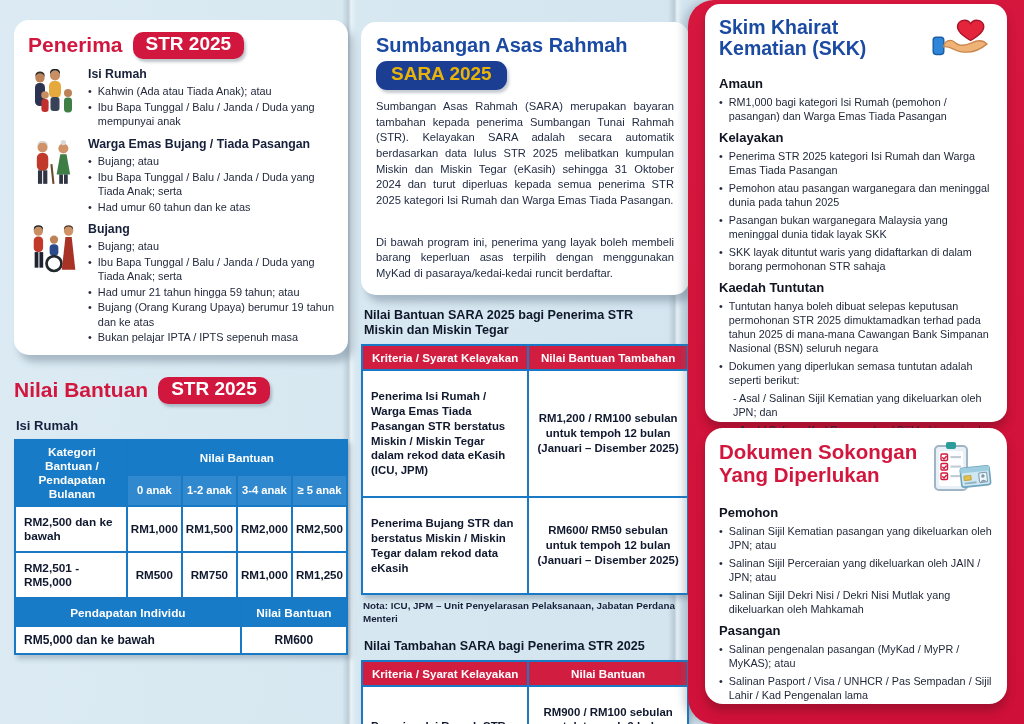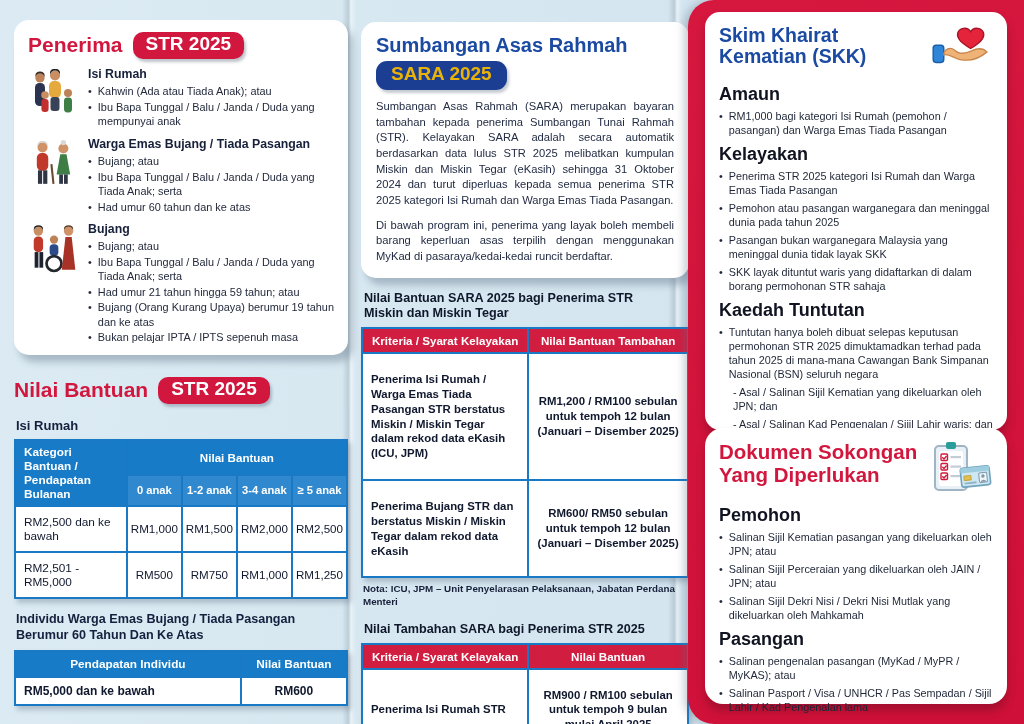--- a/index.html
+++ b/index.html
@@ -40,51 +40,51 @@
 
   .sec-label { font-weight:bold; font-size:13px; color:#14203d; }
   .sub-heading { font-weight:bold; font-size:12.6px; color:#14203d; line-height:1.25; }
 
   table { border-collapse:collapse; width:100%; background:#fff;
     box-shadow:3px 4px 5px rgba(105,125,142,.4); }
   .blue-table th, .blue-table td, .mini-table th, .mini-table td,
   .red-table th, .red-table td { border:2px solid #1a79c5; }
   .blue-table th { background:#177bc7; color:#fff; font-size:11.6px; font-weight:bold; padding:4px 6px; }
   .blue-table tr.sub th { background:#3089cf; font-size:11.2px; padding:3px 4px; }
-  .blue-table td { font-size:11.6px; font-weight:normal; color:#10182e; text-align:center; padding:8px 3px; }
+  .blue-table td { font-size:11.6px; font-weight:bold; color:#10182e; text-align:center; padding:8px 3px; }
   .blue-table td.cat { text-align:left; padding-left:8px; font-size:11.8px; }
   .mini-table th { background:#177bc7; color:#fff; font-size:11.8px; font-weight:bold; padding:5px 6px; }
   .mini-table td { font-size:12px; font-weight:bold; color:#10182e; padding:6px 8px; }
   .mini-table td.val { text-align:center; }
 
   
   .col-mid { position:absolute; left:361px; top:0; width:328px; }
   .sara-card { margin-top:22px; padding:13px 15px 13px 15px; }
   .sara-title { color:#1b4aa2; font-weight:bold; font-size:20px; line-height:1.05; }
   .sara-badge-row { margin:5px 0 9px; }
   .para { font-size:11.2px; line-height:1.4; text-align:justify; color:#222c44; }
-  .para + .para { margin-top:9px; }
+  .para + .para { margin-top:26px; }
   .mid-head { font-weight:bold; font-size:12.6px; line-height:1.25; color:#0f172a; margin:13px 3px 5px; }
   .red-table th { background:#d01d40; color:#fff; font-size:11.6px; font-weight:bold; padding:5px 4px; }
   .red-table td { font-size:11.4px; font-weight:bold; color:#10182e; padding:18px 8px; line-height:1.3; }
   .red-table td.val { text-align:center; }
   .note { font-size:9.8px; font-weight:bold; color:#17203a; line-height:1.3; margin:5px 2px 0; }
 
   
   .panel-right { position:absolute; left:688px; top:0; width:336px; height:724px;
     background:linear-gradient(160deg,#d6173e 0%,#cf1038 100%);
     border-radius:26px 0 0 26px; box-shadow:-4px 0 9px rgba(90,110,125,.35); }
   .rcard { position:absolute; left:17px; width:302px; background:#fff; border-radius:15px;
     box-shadow:0 7px 9px rgba(110,15,35,.45); padding:13px 14px; }
-  .skk-card { top:12px; height:418px; }
+  .skk-card { top:4px; height:418px; }
   .dok-card { top:428px; height:276px;border-radius:18px; }
   .rhead-row { display:flex; justify-content:space-between; align-items:flex-start; }
   .rhead-blue { color:#1b4aa2; font-weight:bold; font-size:19.5px; line-height:1.08; }
   .rhead-red { color:#d2173f; font-weight:bold; font-size:20.5px; line-height:1.1; }
-  .rlabel { font-weight:bold; font-size:18px; color:#101421; margin-top:7px; }
+  .rlabel { font-weight:bold; font-size:13px; color:#101421; margin-top:7px; }
   .ritem { font-size:10.8px; line-height:1.32; color:#1d2536; margin-top:3.5px; }
 
   .icon-box { flex:0 0 auto; }
 </style>
 </head>
 <body>
 
 <div class="fold fold1"></div>
 <div class="fold fold2"></div>
 
@@ -193,21 +193,21 @@
   <div class="hd-row" style="margin-top:22px;">
     <span class="hd-red">Nilai Bantuan</span>
     <span class="badge-red">STR 2025</span>
   </div>
 
   <div class="sec-label" style="margin:14px 2px 6px;">Isi Rumah</div>
 
   <table class="blue-table">
     <thead>
       <tr>
-        <th rowspan="2" style="width:36%; text-align:left; padding-left:8px; font-size:11.8px;">Kategori Bantuan / Pendapatan Bulanan</th>
+        <th rowspan="2" style="width:36%; text-align:center; padding-left:8px; font-size:11.8px;">Kategori Bantuan / Pendapatan Bulanan</th>
         <th colspan="4">Nilai Bantuan</th>
       </tr>
       <tr class="sub">
         <th>0 anak</th>
         <th>1-2 anak</th>
         <th>3-4 anak</th>
         <th>≥ 5 anak</th>
       </tr>
     </thead>
     <tbody>
@@ -221,21 +221,20 @@
       <tr>
         <td class="cat">RM2,501 - RM5,000</td>
         <td>RM500</td>
         <td>RM750</td>
         <td>RM1,000</td>
         <td>RM1,250</td>
       </tr>
     </tbody>
   </table>
 
-  <div class="sub-heading" style="margin:13px 2px 7px; width:290px;">Individu Warga Emas Bujang / Tiada Pasangan Berumur 60 Tahun Dan Ke Atas</div>
 
   <table class="mini-table">
     <thead>
       <tr>
         <th style="width:68%;">Pendapatan Individu</th>
         <th>Nilai Bantuan</th>
       </tr>
     </thead>
     <tbody>
       <tr>
@@ -336,20 +335,23 @@
     <div class="bullet ritem">
         <span>Pasangan bukan warganegara Malaysia yang meninggal dunia tidak layak SKK</span>
       </div>
     <div class="bullet ritem">
         <span>SKK layak dituntut waris yang didaftarkan di dalam borang permohonan STR sahaja</span>
       </div>
 
     <div class="rlabel">Kaedah Tuntutan</div>
     <div class="bullet ritem">
         <span>Tuntutan hanya boleh dibuat selepas keputusan permohonan STR 2025 dimuktamadkan terhad pada tahun 2025 di mana-mana Cawangan Bank Simpanan Nasional (BSN) seluruh negara</span>
+      </div>
+    <div class="bullet ritem">
+        <span>Dokumen yang diperlukan semasa tuntutan adalah seperti berikut:</span>
       </div>
     <div class="ritem dashitem">- Asal / Salinan Sijil Kematian yang dikeluarkan oleh JPN; dan</div>
     <div class="ritem dashitem">- Asal / Salinan Kad Pengenalan / Sijil Lahir waris; dan</div>
     <div class="ritem dashitem">- Dokumen pembuktian pertalian antara waris dan si mati (pemohon / pasangan)</div>
   </div>
 
   <div class="rcard dok-card">
     <div class="rhead-row">
       <div class="rhead-red">
         <div>Dokumen Sokongan</div>

